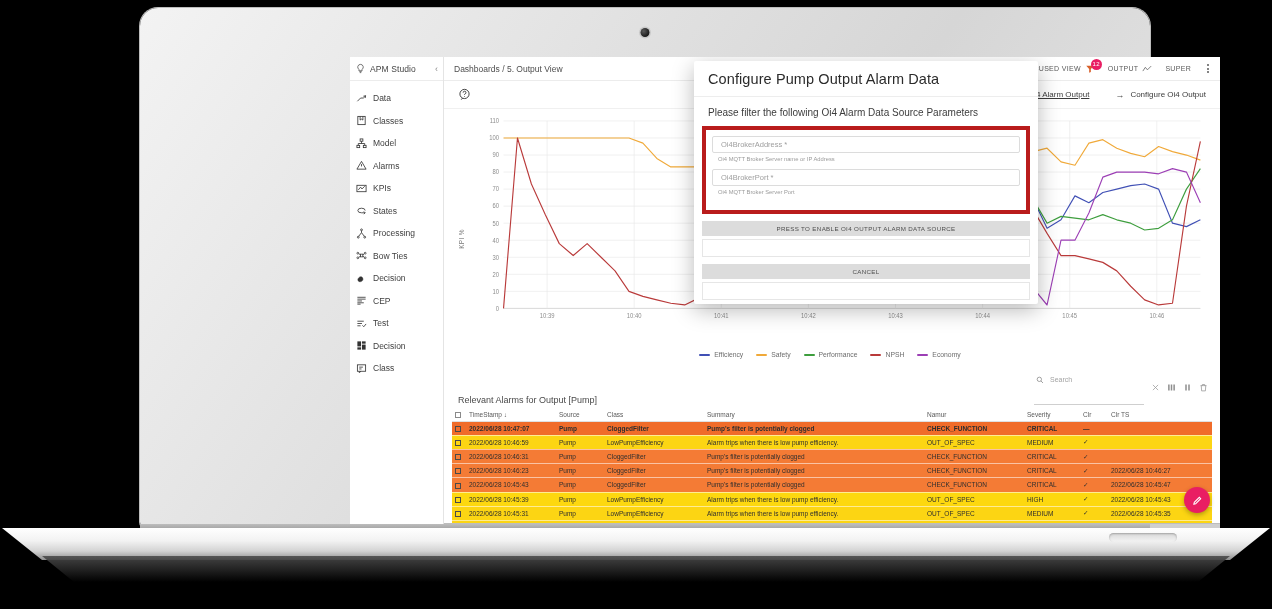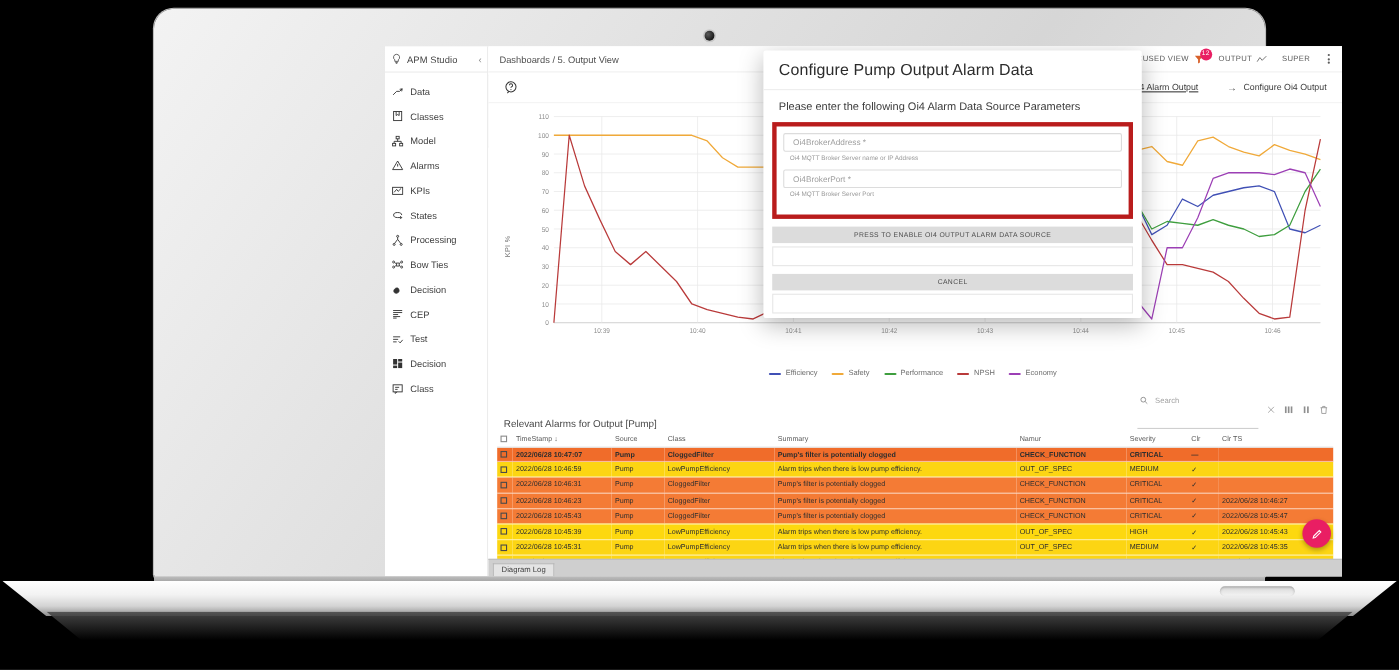--- a/index.html
+++ b/index.html
@@ -19,21 +19,21 @@
     border-radius:18px 18px 6px 6px;
     box-shadow:0 0 0 1px #bdbdbd, 0 2px 10px rgba(0,0,0,.25);
   }
   .laptop-camera {
     position:absolute; left:50%; top:20px; transform:translateX(-50%);
     width:9px; height:9px; border-radius:50%;
     background:radial-gradient(circle at 35% 35%,#5a5a5a,#1a1a1a 70%);
     box-shadow:0 0 0 1.5px #c9c9c9;
   }
   .laptop-screen {
-    position:absolute; left:210px; top:34px; width:870px; height:482px;
+    position:absolute; left:210px; top:49px; width:870px; height:482px;
     background:#c9c9c9; overflow:hidden;
   }
   .laptop-base {
     position:absolute; left:0px; top:528px; width:1272px; height:32px;
     background:linear-gradient(180deg,#ffffff 0%,#f2f2f2 40%,#d3d3d3 72%,#8d8d8d 100%);
     clip-path:polygon(2px 0, 1270px 0, 1230px 100%, 42px 100%);
   }
   .laptop-base-shadow {
     position:absolute; left:0px; top:556px; width:1272px; height:26px;
     background:linear-gradient(180deg,#4c4c4c 0%,#2b2b2b 45%,#000 100%);
@@ -701,21 +701,21 @@
             </span>
           </div>
 
           <div class="statusbar">
             <div class="status-tab">Diagram Log</div>
           </div>
 
           <div class="modal-scrim"></div>
           <div class="modal">
             <div class="modal-title">Configure Pump Output Alarm Data</div>
-            <div class="modal-sub">Please enter the following Oi4 Alarm Data Source Parameters</div>
+            <div class="modal-sub">Please filter the following Oi4 Alarm Data Source Parameters</div>
             <div class="modal-fields">
               <div class="mfield">
                 <input type="text" placeholder="Oi4BrokerAddress *" style="">
               </div>
               <div class="mhint">Oi4 MQTT Broker Server name or IP Address</div>
               <div class="mfield">
                 <input type="text" placeholder="Oi4BrokerPort *" style="">
               </div>
               <div class="mhint">Oi4 MQTT Broker Server Port</div>
             </div>

